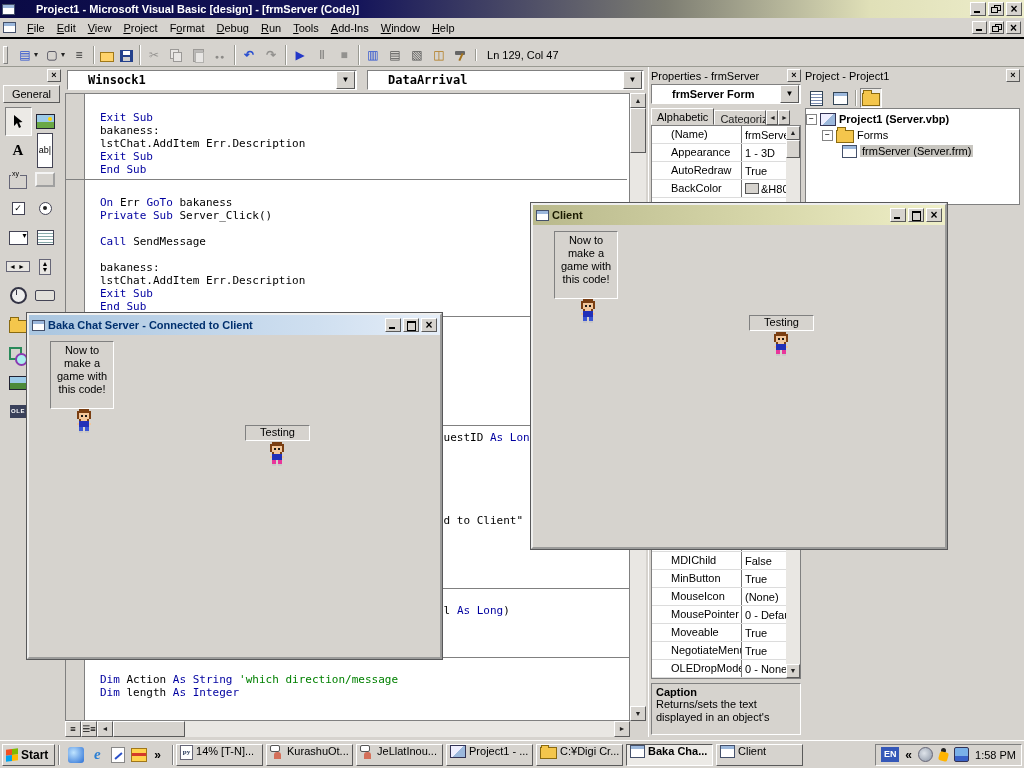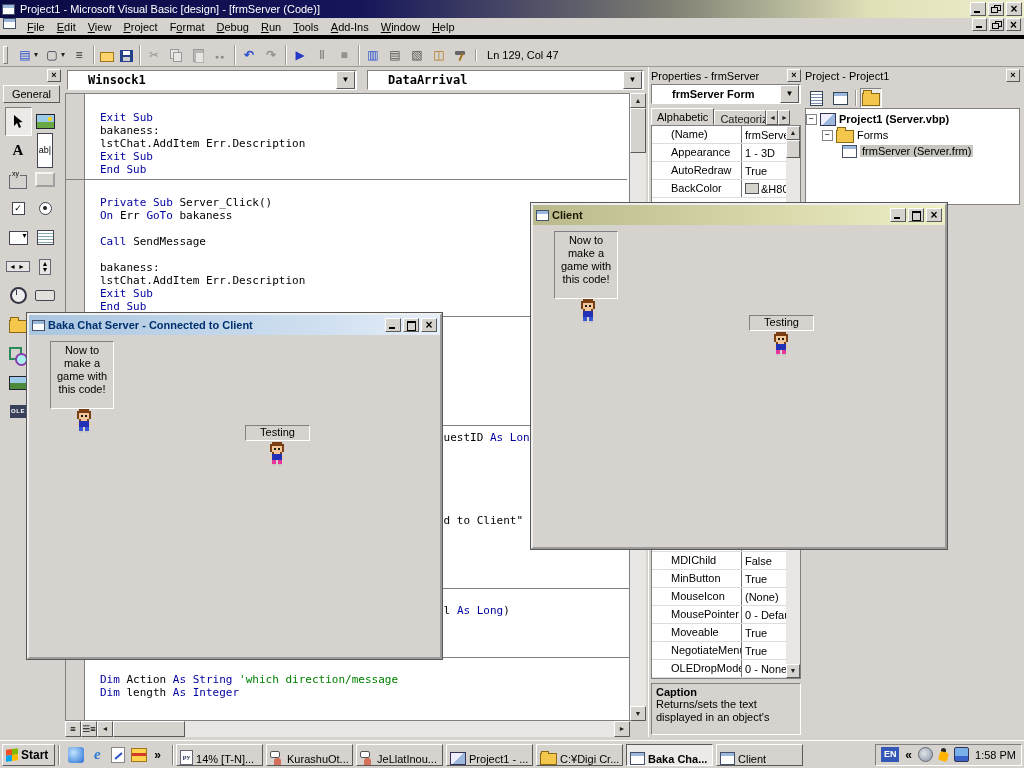--- a/index.html
+++ b/index.html
@@ -4,34 +4,34 @@
 <style>
   html,body{margin:0;padding:0}
   body{width:1024px;height:768px;position:relative;overflow:hidden;
        background:#d6d3ce;font-family:"Liberation Sans",sans-serif;font-size:11px;color:#000;
        -webkit-font-smoothing:none}
   u{text-decoration:underline}
   
   #titlebar{position:absolute;left:0;top:0;width:1024px;height:18px;
     background:linear-gradient(90deg,#0a0a45 0%,#15155a 35%,#7d7d72 65%,#e0e0b8 85%,#ededcb 100%);
     display:flex;align-items:center;padding:0 2px;box-sizing:border-box}
-  #titlebar .t-text{color:#fff;font-weight:normal;font-size:11px;margin-left:5px;white-space:nowrap}
+  #titlebar .t-text{color:#fff;font-weight:bold;font-size:11px;margin-left:21px;white-space:nowrap}
   .form-ico{display:inline-block;width:13px;height:11px;background:#fff;border:1px solid #44506a;box-sizing:border-box;position:relative;flex:none}
   .form-ico::before{content:"";position:absolute;left:0;top:0;right:0;height:3px;background:#9cb8dc}
   .cap-btns{margin-left:auto;display:flex;gap:2px;align-items:center}
   .winbtn{width:16px;height:14px;background:#d6d3ce;border:1px solid;border-color:#fff #5a5a5a #5a5a5a #fff;box-sizing:border-box;position:relative;flex:none;padding:0}
   .winbtn.small{width:15px;height:13px}
   .wb-min::after{content:"";position:absolute;left:3px;bottom:2px;width:6px;height:2px;background:#000}
   .wb-restore::before{content:"";position:absolute;left:5px;top:2px;width:5px;height:4px;border:1px solid #000}
   .wb-restore::after{content:"";position:absolute;left:2px;top:4px;width:5px;height:4px;border:1px solid #000;background:#d6d3ce}
   .wb-max::after{content:"";position:absolute;left:3px;top:2px;width:7px;height:7px;border:1px solid #000;border-top-width:2px}
   .wb-close::after{content:"×";position:absolute;left:0;right:0;top:-1px;text-align:center;font:bold 12px/14px "Liberation Sans",sans-serif}
   
   #menubar{position:absolute;left:0;top:18px;width:1024px;height:21px;background:#d6d3ce;
-    border-bottom:4px solid #000000;display:flex;align-items:flex-start;padding:0 3px;box-sizing:border-box}
+    border-bottom:2px solid #000000;display:flex;align-items:center;padding:0 3px;box-sizing:border-box}
   #menu-items{display:flex;margin-left:5px}
   .menu-item{padding:3px 6px;cursor:default}
   
   #toolbar{position:absolute;left:0;top:43px;width:1024px;height:24px;background:#d6d3ce;
     border-bottom:1px solid #9a9a92;display:flex;align-items:center;box-sizing:border-box}
   .grip{width:3px;height:16px;border:1px solid;border-color:#fff #808080 #808080 #fff;margin:0 3px}
   .tb-group{display:flex;align-items:center;padding:0 3px;border-left:1px solid #9a9a92;box-shadow:1px 0 0 #fff inset}
   .tb-group:first-of-type{border-left:none;box-shadow:none}
   .tb-btn{display:flex;align-items:center;background:none;border:1px solid transparent;padding:1px;margin:0 1px}
   .tb-btn.disabled{opacity:.45;filter:grayscale(1)}
@@ -197,21 +197,21 @@
   #quick-launch{display:flex;align-items:center;gap:5px;padding:0 6px}
   .ql-ico{width:16px;height:16px;display:inline-flex;align-items:center;justify-content:center}
   .ql-oe{background:radial-gradient(circle at 35% 35%,#bfe4ff,#2a6fd4);border-radius:3px}
   .ql-ie{color:#2a7fd4;font:bold italic 15px/15px "Liberation Serif",serif}
   .ql-pen{background:#fff;border:1px solid #888;position:relative;width:12px;height:14px}
   .ql-pen::after{content:"";position:absolute;left:2px;top:7px;width:9px;height:2px;background:#2a50c8;transform:rotate(-40deg)}
   .ql-pkg{background:#ffd34d;border:1px solid #a0761a;position:relative;width:14px;height:12px}
   .ql-pkg::after{content:"";position:absolute;left:0;right:0;top:4px;height:3px;background:#d43a2a}
   .chev{font-size:12px;font-weight:bold;padding:0 2px}
   .tb-sep{width:1px;height:20px;background:#808080;box-shadow:1px 0 0 #fff;margin:0 3px}
-  .taskbtn{width:87px;height:22px;margin-right:3px;background:#d6d3ce;border:1px solid;border-color:#fff #5a5a5a #5a5a5a #fff;display:flex;align-items:flex-end;gap:3px;padding:0 3px;font-size:11px;flex:none}
+  .taskbtn{width:87px;height:22px;margin-right:3px;background:#d6d3ce;border:1px solid;border-color:#fff #5a5a5a #5a5a5a #fff;display:flex;align-items:flex-start;gap:3px;padding:0 3px;font-size:11px;flex:none}
   .taskbtn.active{border-color:#5a5a5a #fff #fff #5a5a5a;background:#eceae6;font-weight:bold}
   .tb-label{white-space:nowrap;overflow:hidden}
   .tb-ico{flex:none;display:inline-block}
   .ico-py-doc{width:11px;height:13px;background:#fff;border:1px solid #667;font:bold 7px/13px "Liberation Serif",serif;color:#235;text-align:center}
   .ico-py-doc::before{content:"py"}
   .ico-chat-person{width:14px;height:14px;position:relative}
   .ico-chat-person::before{content:"";position:absolute;left:0;top:0;width:8px;height:5px;background:#fff;border:1px solid #555;border-radius:2px}
   .ico-chat-person::after{content:"";position:absolute;left:4px;bottom:0;width:7px;height:7px;background:#d4705a;border-radius:3px 3px 0 0}
   .ico-vb-project{width:14px;height:11px;background:linear-gradient(135deg,#eef 50%,#9cb8dc 50%);border:1px solid #335}
   .ico-folder{width:15px;height:10px;background:#f4c64c;border:1px solid #8a6a10;position:relative;margin-top:2px}
@@ -429,22 +429,22 @@
   <div class="code-body">
     <div class="code-margin"></div>
     <div id="code-lines">
         <div class="code-line"><span class="c-k">Exit Sub</span></div>
         <div class="code-line"><span class="c-p">bakaness:</span></div>
         <div class="code-line"><span class="c-p">lstChat.AddItem Err.Description</span></div>
         <div class="code-line"><span class="c-k">Exit Sub</span></div>
         <div class="code-line"><span class="c-k">End Sub</span></div>
         <div class="code-div"></div>
         <div class="code-line">&nbsp;</div>
+        <div class="code-line"><span class="c-k">On </span><span class="c-p">Err </span><span class="c-k">GoTo </span><span class="c-p">bakaness</span></div>
         <div class="code-line"><span class="c-k">Private Sub </span><span class="c-p">Server_Click()</span></div>
-        <div class="code-line"><span class="c-k">On </span><span class="c-p">Err </span><span class="c-k">GoTo </span><span class="c-p">bakaness</span></div>
         <div class="code-line">&nbsp;</div>
         <div class="code-line"><span class="c-k">Call </span><span class="c-p">SendMessage</span></div>
         <div class="code-line">&nbsp;</div>
         <div class="code-line"><span class="c-p">bakaness:</span></div>
         <div class="code-line"><span class="c-p">lstChat.AddItem Err.Description</span></div>
         <div class="code-line"><span class="c-k">Exit Sub</span></div>
         <div class="code-line"><span class="c-k">End Sub</span></div>
         <div class="code-div"></div>
       </div>
     <div class="pdiv pdiv-0"></div>

